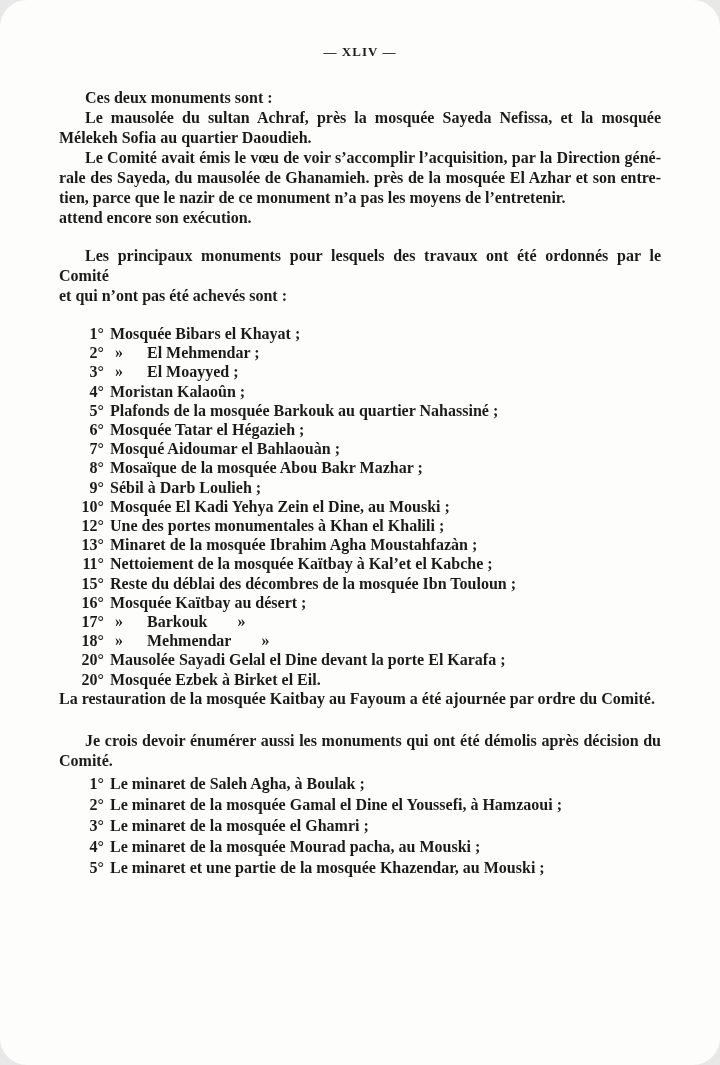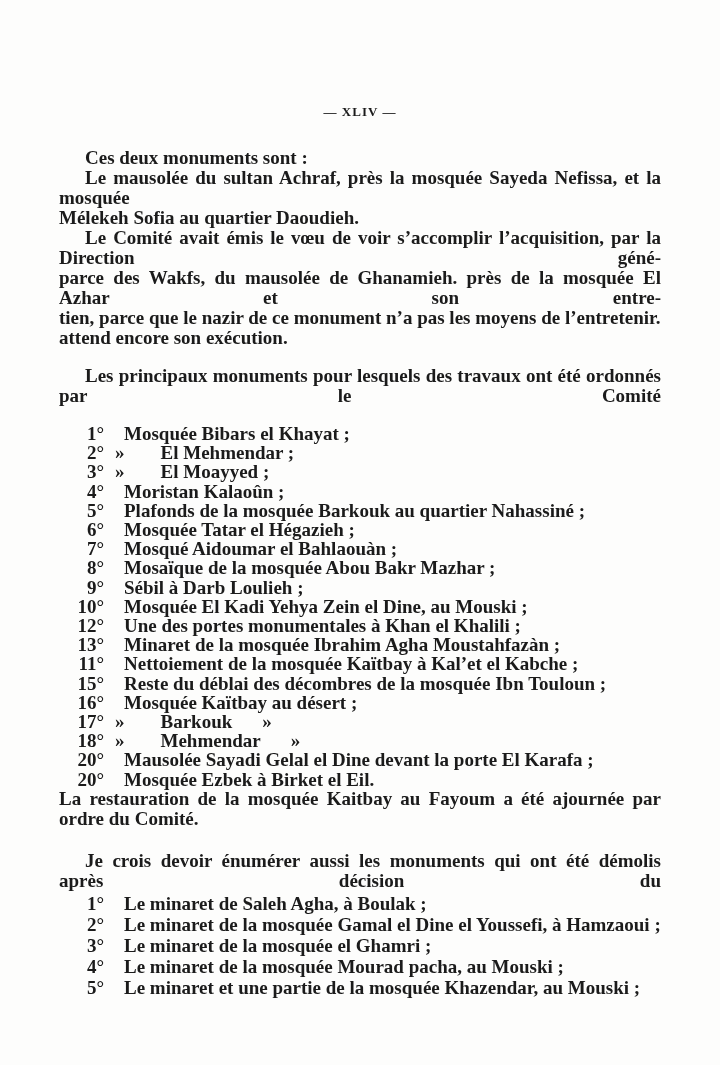--- a/index.html
+++ b/index.html
@@ -3,53 +3,54 @@
 <meta charset="utf-8">
 <style>
   html,body{margin:0;padding:0;background:#e8e8e8;}
   .page{
     position:relative;
     width:720px;height:1065px;
     margin:0 auto;
     background:#fdfdfc;
     overflow:hidden;
     box-sizing:border-box;
-    padding-top:104px;
+    padding-top:44px;
     font-family:"Liberation Serif","DejaVu Serif",serif;
     font-weight:bold;
     color:#1b1b1b;
+    border-radius:27px;
     -webkit-font-smoothing:antialiased;
   }
   .page-header{
     text-align:center;
     font-size:13px;
     letter-spacing:1px;
   }
   .content{
     margin:28px 59px 0 59px;
-    font-size:19px;
+    font-size:16px;
     line-height:20px;
   }
   .para{margin:0;padding:0;}
   .line{
     text-align:justify;
     text-align-last:justify;
     white-space:normal;
   }
   .line.end{text-align-last:left;}
   .line.indent{text-indent:26px;}
   .sp-before{margin-top:18px;}
   .sp-before-lg{margin-top:22px;}
   .list{margin-top:18px;line-height:19.2px;}
   .list.demolished{margin-top:2px;line-height:21px;}
   .row{display:flex;align-items:baseline;}
   .num{flex:none;width:45px;text-align:right;}
-  .itext{margin-left:20px;white-space:pre;}
+  .itext{margin-left:6px;white-space:pre;}
   .ditto{margin-left:11px;}
-  .ditto + .itext{margin-left:36px;text-align:center;}
+  .ditto + .itext{margin-left:24px;text-align:center;}
   .ditto2{margin-left:30px;}
 </style>
 </head>
 <body>
 
 <div class="page">
 
   <div class="page-header">— XLIV —</div>
 
   <div class="content">
@@ -58,30 +59,31 @@
       <div class="line indent end">Ces deux monuments sont :</div>
     </div>
 
     <div class="para">
       <div class="line indent">Le mausolée du sultan Achraf, près la mosquée Sayeda Nefissa, et la mosquée</div>
       <div class="line end">Mélekeh Sofia au quartier Daoudieh.</div>
     </div>
 
     <div class="para">
       <div class="line indent">Le Comité avait émis le vœu de voir s’accomplir l’acquisition, par la Direction géné-</div>
-      <div class="line">parce des Wakfs, du mausolée de Ghanamieh. près de la mosquée El Azhar et son entre-</div>
+      <div class="line">rale des Sayeda, du mausolée de Ghanamieh. près de la mosquée El Azhar et son entre-</div>
       <div class="line end">tien, parce que le nazir de ce monument n’a pas les moyens de l’entretenir.</div>
     </div>
 
     <div class="para">
       <div class="line end">attend encore son exécution.</div>
     </div>
 
     <div class="para sp-before">
       <div class="line indent">Les principaux monuments pour lesquels des travaux ont été ordonnés par le Comité</div>
+      <div class="line end">et qui n’ont pas été achevés sont :</div>
     </div>
 
     <div class="list works">
       <div class="row">
         <span class="num">1°</span>
         <span class="itext">Mosquée Bibars el Khayat ;</span>
       </div>
       <div class="row">
         <span class="num">2°</span>
         <span class="ditto">»</span>
@@ -161,20 +163,21 @@
         <span class="itext">Mosquée Ezbek à Birket el Eil.</span>
       </div>
     </div>
 
     <div class="para">
       <div class="line end">La restauration de la mosquée Kaitbay au Fayoum a été ajournée par ordre du Comité.</div>
     </div>
 
     <div class="para sp-before-lg">
       <div class="line indent">Je crois devoir énumérer aussi les monuments qui ont été démolis après décision du</div>
+      <div class="line end">Comité.</div>
     </div>
 
     <div class="list demolished">
       <div class="row">
         <span class="num">1°</span>
         <span class="itext">Le minaret de Saleh Agha, à Boulak ;</span>
       </div>
       <div class="row">
         <span class="num">2°</span>
         <span class="itext">Le minaret de la mosquée Gamal el Dine el Youssefi, à Hamzaoui ;</span>

